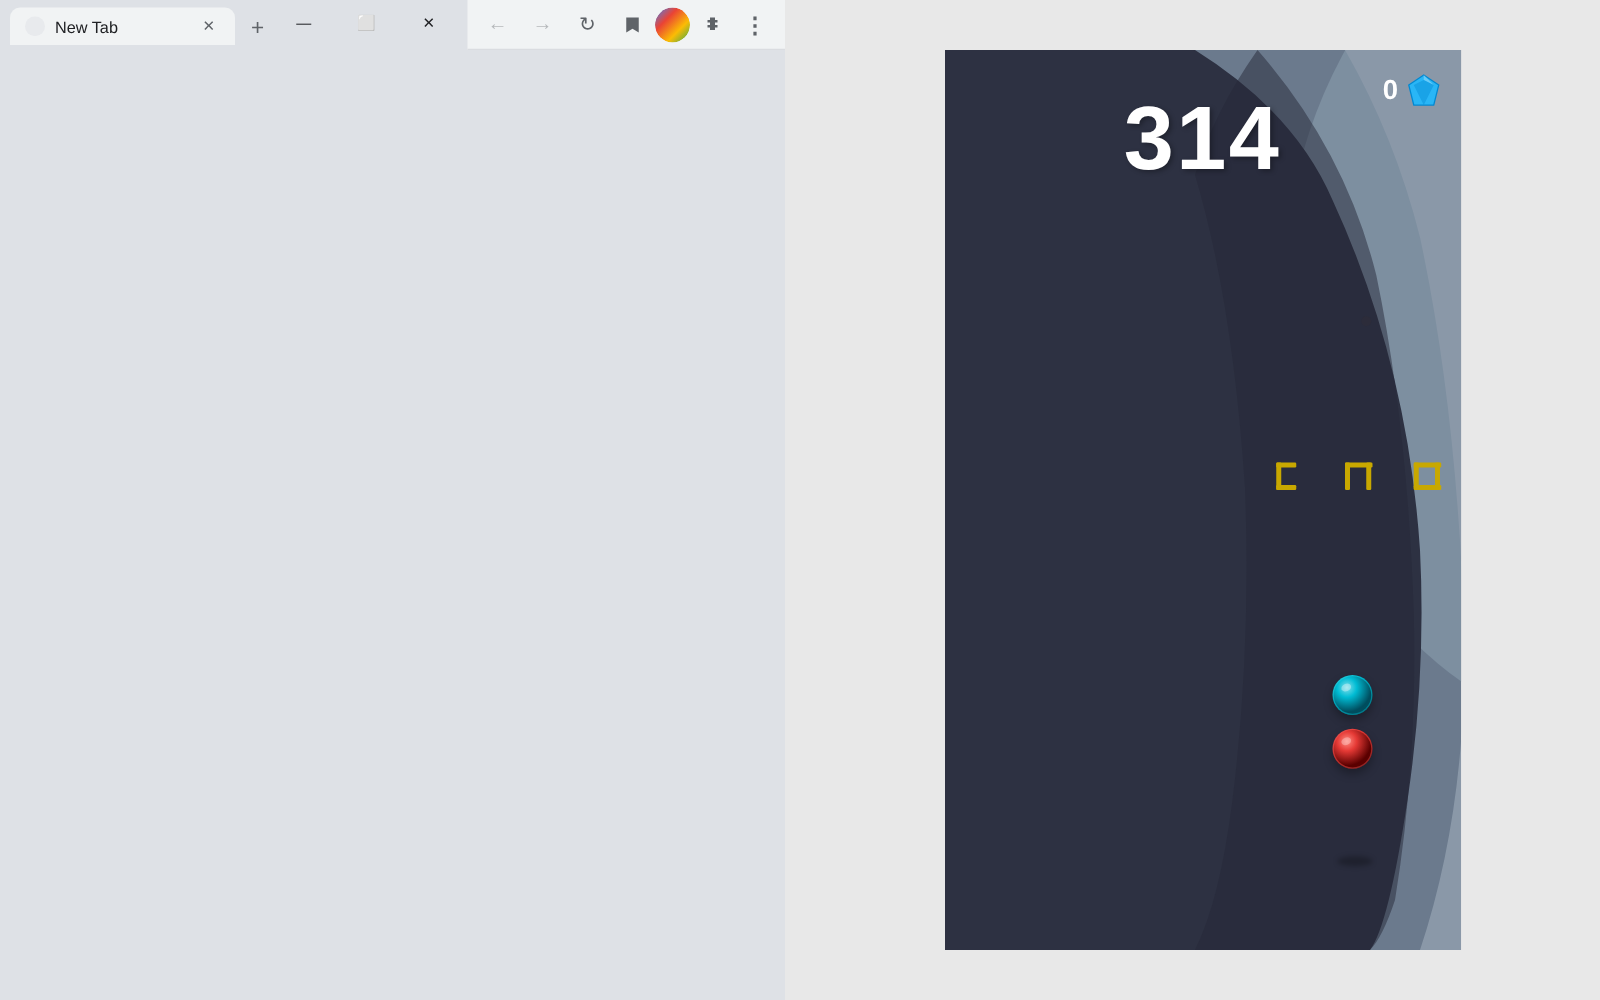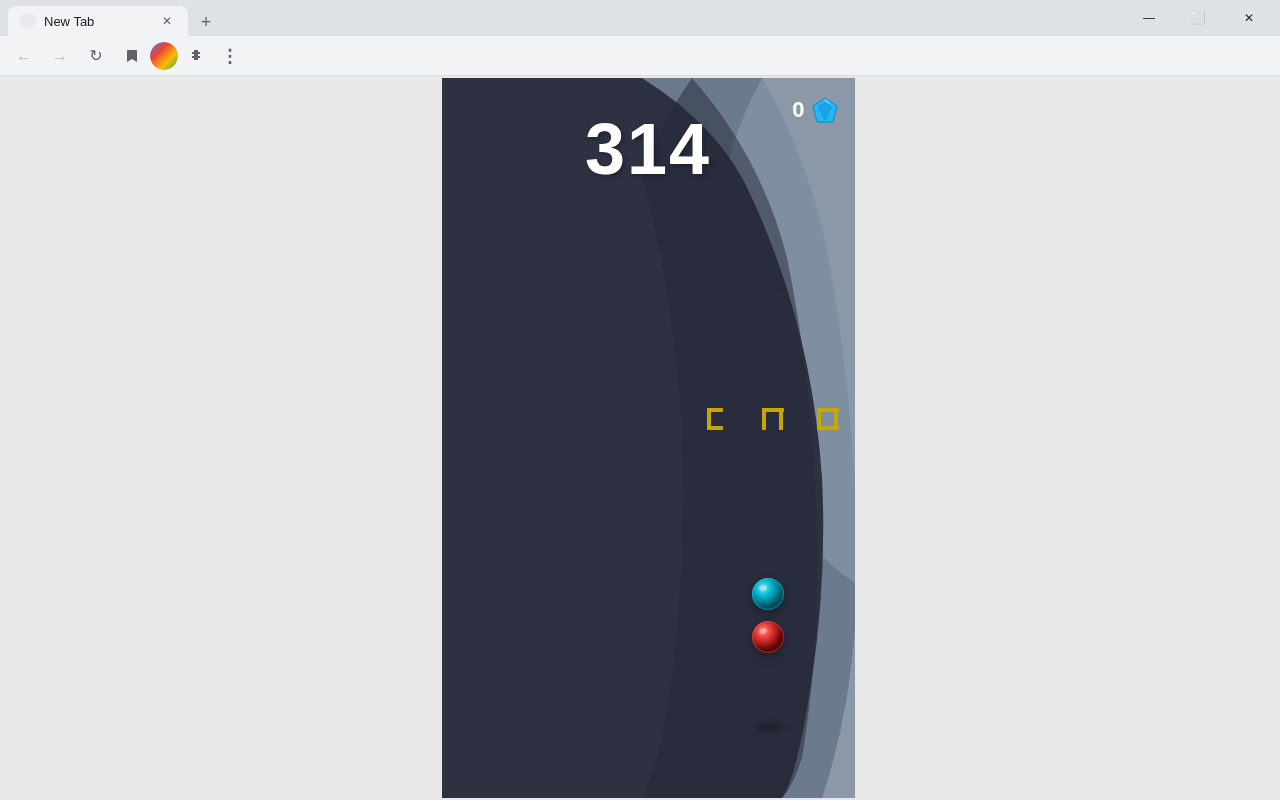--- a/index.html
+++ b/index.html
@@ -9,21 +9,21 @@
       background: #e8e8e8;
       font-family: 'Arial', sans-serif;
       overflow: hidden;
     }
 
     
     .chrome-frame {
       width: 100%;
       height: 100%;
       display: flex;
-      flex-direction: column;
+      flex-direction: row;
       background: #dee1e6;
     }
 
     
     .title-bar {
       display: flex;
       align-items: center;
       background: #dee1e6;
       height: 36px;
       padding: 0 8px;

